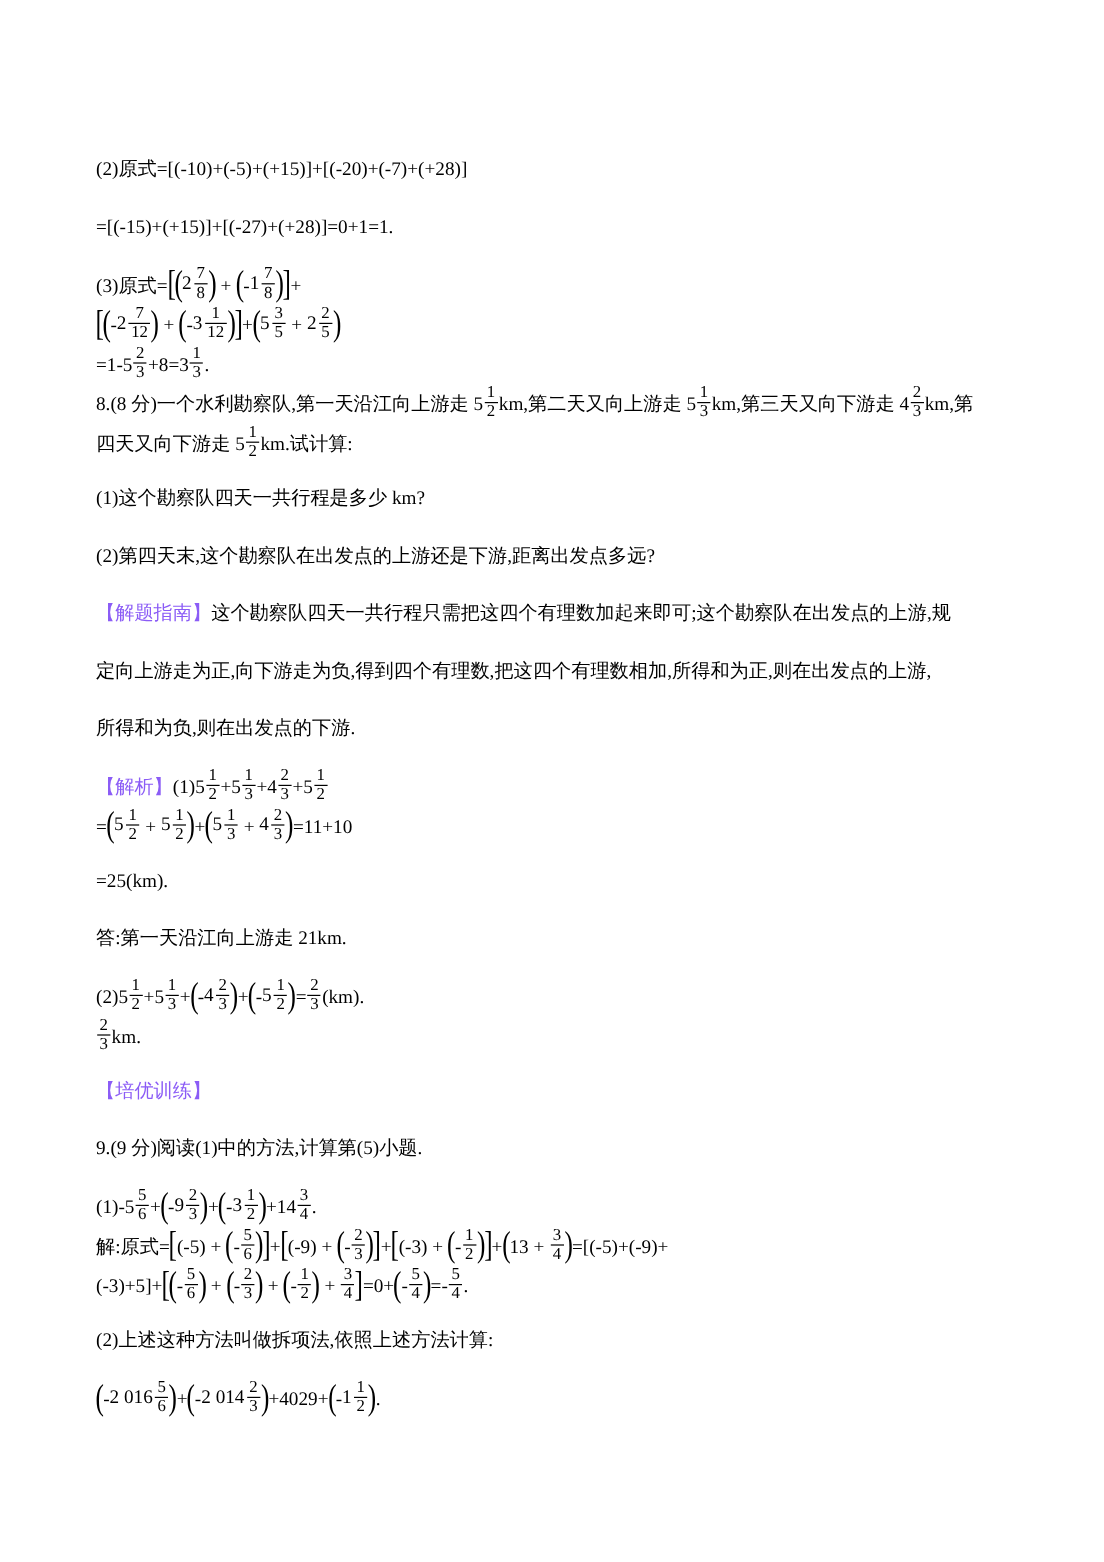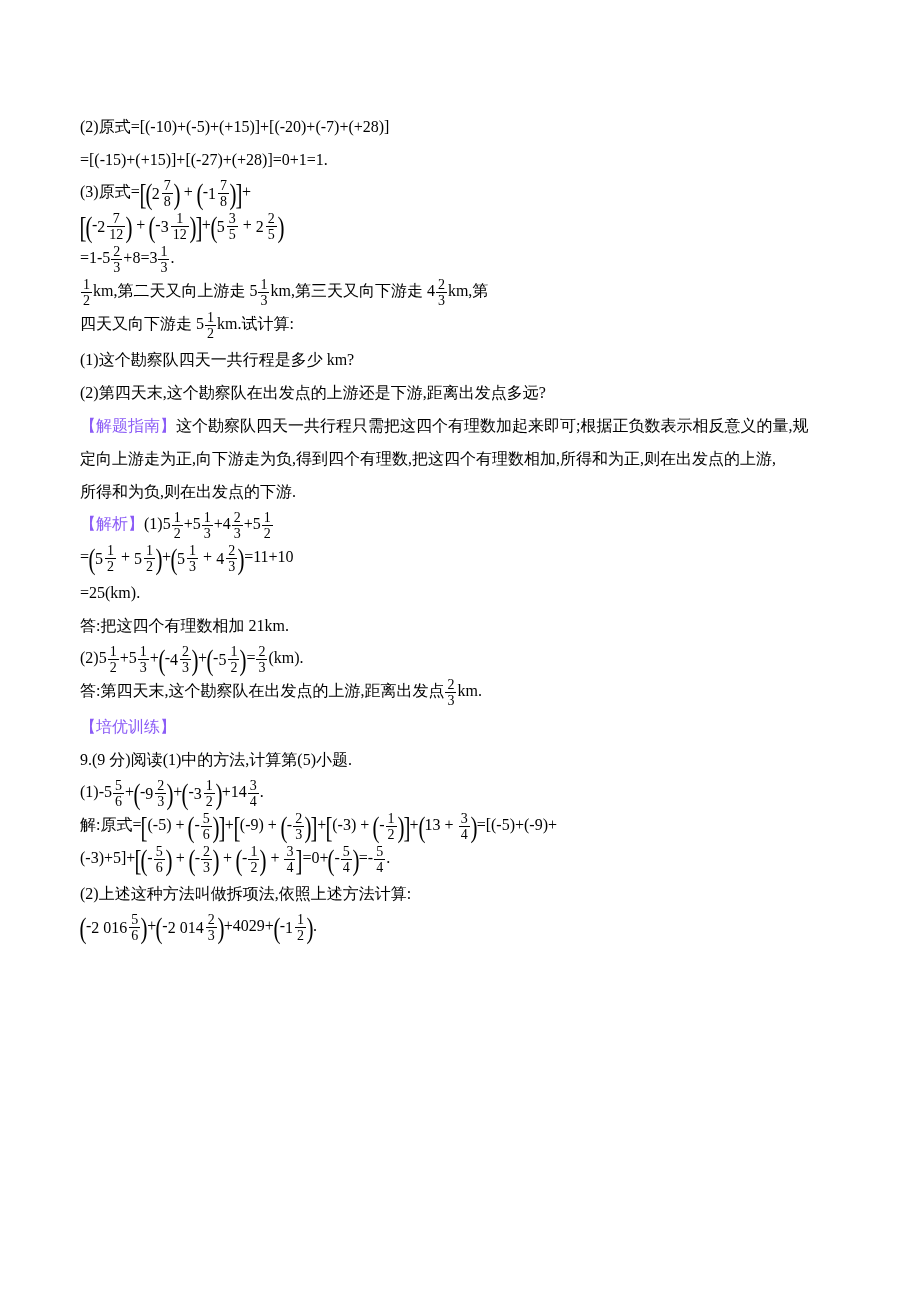--- a/index.html
+++ b/index.html
@@ -11,26 +11,26 @@
     width: 920px;
     min-height: 1302px;
     font-family: "SimSun", "STSong", serif;
     font-size: 16px;
     color: #000;
     line-height: 2.0;
     box-sizing: border-box;
     padding: 110px 80px 60px 80px;
   }
   .line {
-    margin: 1px 0;
+    margin: 16px 0;
     vertical-align: middle;
   }
   .expr-line {
     display: flex;
-    align-items: flex-start;
+    align-items: flex-end;
     flex-wrap: wrap;
     margin: 3px 0;
     line-height: 1.6;
   }
   .red { color: #8b5cf6; }
 
   
   .frac {
     display: inline-flex;
     flex-direction: column;
@@ -157,20 +157,21 @@
     </span>
   <span class="txt">+8=3</span>
   <span class="frac">
       <span class="num">1</span>
       <span class="den">3</span>
     </span>
   <span class="txt">.</span>
 </div>
 
 <div class="expr-line">
+  <span class="txt">8.(8 分)一个水利勘察队,第一天沿江向上游走 5</span>
   <span class="frac">
       <span class="num">1</span>
       <span class="den">2</span>
     </span>
   <span class="txt">km,第二天又向上游走 5</span>
   <span class="frac">
       <span class="num">1</span>
       <span class="den">3</span>
     </span>
   <span class="txt">km,第三天又向下游走 4</span>
@@ -187,21 +188,21 @@
       <span class="num">1</span>
       <span class="den">2</span>
     </span>
   <span class="txt">km.试计算:</span>
 </div>
 
 <div class="line">(1)这个勘察队四天一共行程是多少 km?</div>
 <div class="line">(2)第四天末,这个勘察队在出发点的上游还是下游,距离出发点多远?</div>
 
 <div class="line">
-  <span class="red">【解题指南】</span><span>这个勘察队四天一共行程只需把这四个有理数加起来即可;根据正负数表示相反意义的量,规</span>
+  <span class="red">【解题指南】</span><span>这个勘察队四天一共行程只需把这四个有理数加起来即可;这个勘察队在出发点的上游,规</span>
 </div>
 <div class="line">定向上游走为正,向下游走为负,得到四个有理数,把这四个有理数相加,所得和为正,则在出发点的上游,</div>
 <div class="line">所得和为负,则在出发点的下游.</div>
 
 <div class="expr-line">
   <span class="red txt">【解析】</span>
   <span class="txt">(1)5</span>
   <span class="frac">
       <span class="num">1</span>
       <span class="den">2</span>
@@ -257,21 +258,21 @@
     <span class="frac">
         <span class="num">2</span>
         <span class="den">3</span>
       </span>
   </span>
   <span class="bigdelim">)</span>
   <span class="txt">=11+10</span>
 </div>
 
 <div class="line">=25(km).</div>
-<div class="line">答:把这四个有理数相加 21km.</div>
+<div class="line">答:第一天沿江向上游走 21km.</div>
 
 <div class="expr-line">
   <span class="txt">(2)5</span>
   <span class="frac">
       <span class="num">1</span>
       <span class="den">2</span>
     </span>
   <span class="txt">+5</span>
   <span class="frac">
       <span class="num">1</span>
@@ -301,21 +302,20 @@
   <span class="bigdelim">)</span>
   <span class="txt">=</span>
   <span class="frac">
       <span class="num">2</span>
       <span class="den">3</span>
     </span>
   <span class="txt">(km).</span>
 </div>
 
 <div class="expr-line">
-  <span class="txt">答:第四天末,这个勘察队在出发点的上游,距离出发点</span>
   <span class="frac">
       <span class="num">2</span>
       <span class="den">3</span>
     </span>
   <span class="txt">km.</span>
 </div>
 
 <div class="line red">【培优训练】</div>
 
 <div class="line">9.(9 分)阅读(1)中的方法,计算第(5)小题.</div>

